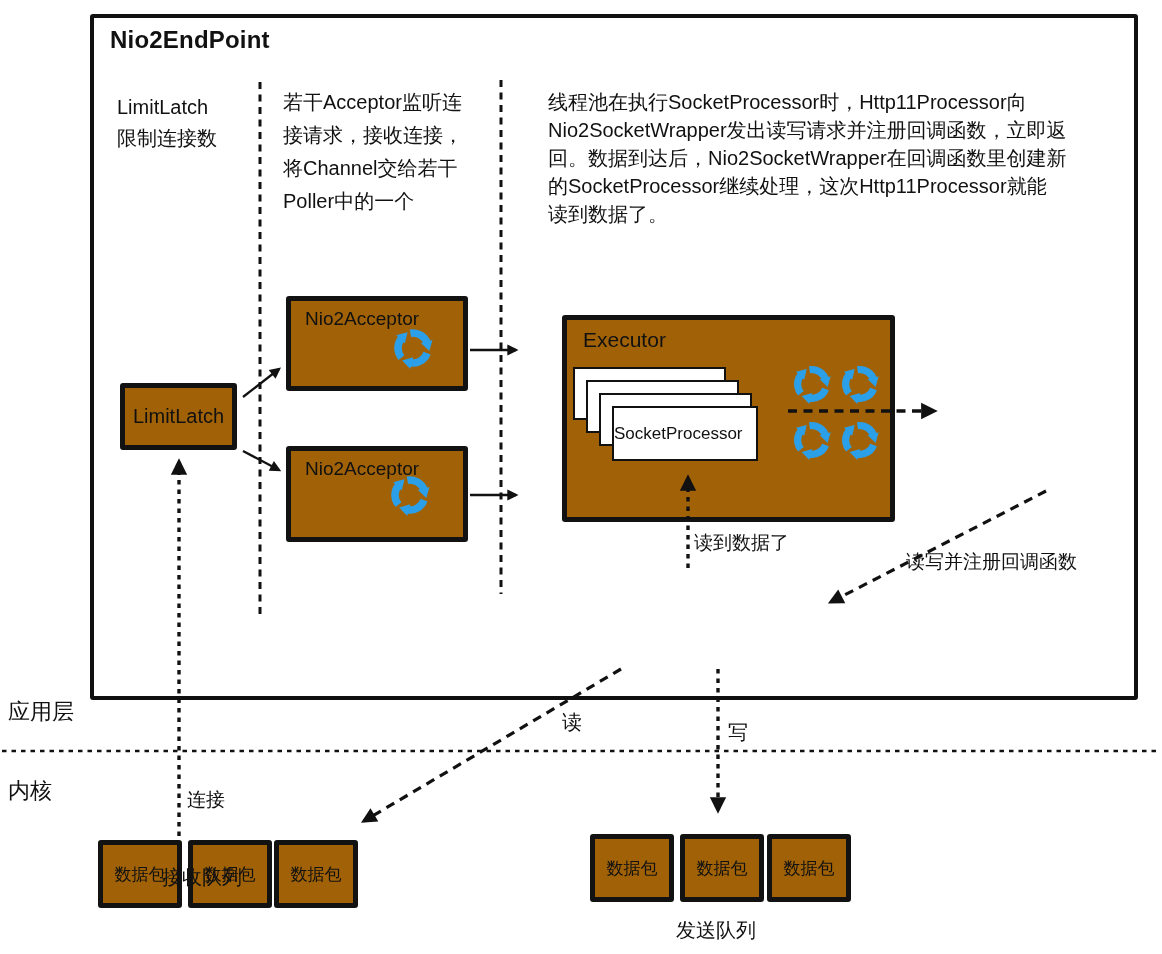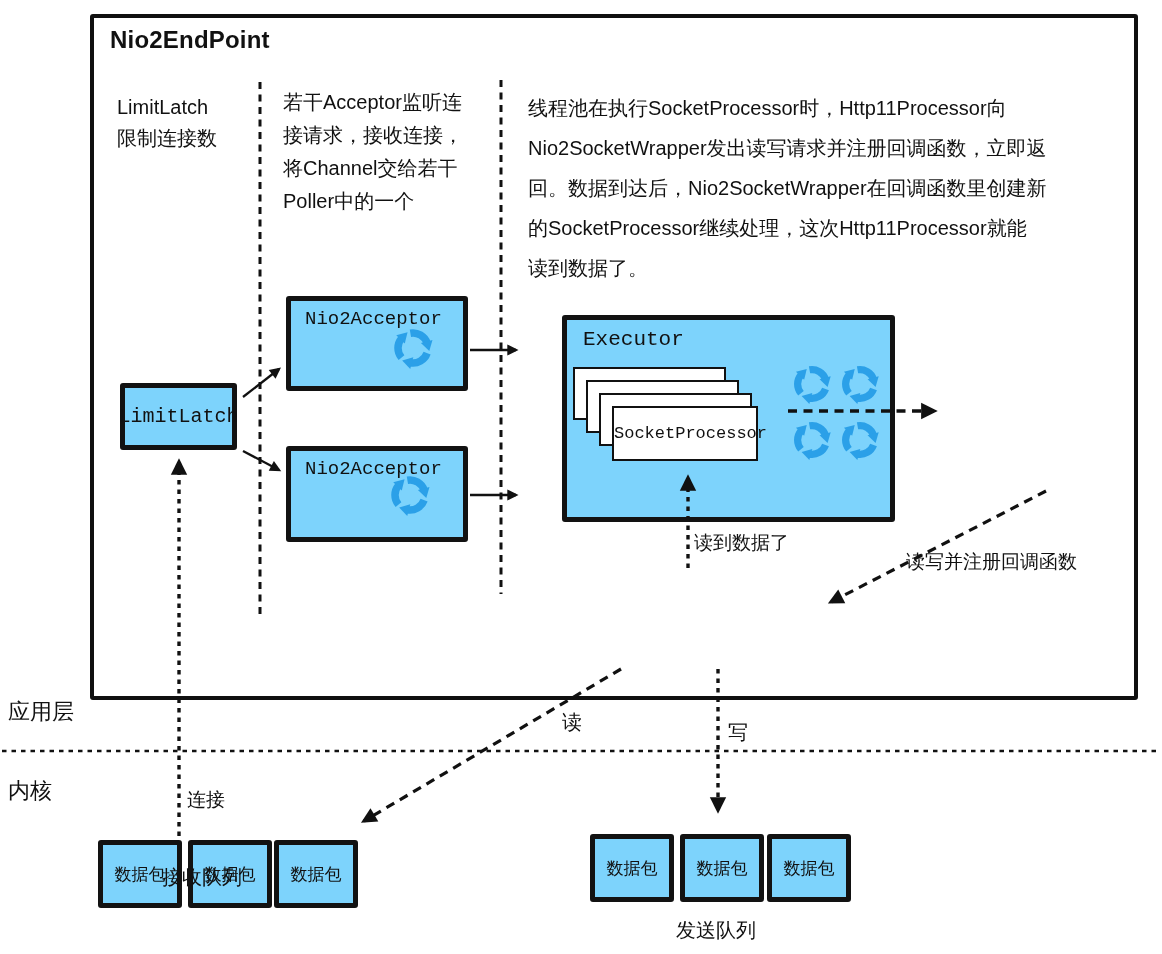--- a/index.html
+++ b/index.html
@@ -13,24 +13,24 @@
 
   .outer-box {
     left:90px; top:14px; width:1048px; height:686px;
     border:4px solid #101010; border-radius:3px; background:transparent;
   }
   .title { left:110px; top:26px; font-size:24px; font-weight:bold; letter-spacing:.2px; }
 
   .note { font-size:20px; line-height:33px; white-space:pre-line; }
   .note-limitlatch { left:117px; top:92px; line-height:31px; }
   .note-acceptor  { left:283px; top:86px; }
-  .note-thread    { left:528px; top:88px; line-height:40px; }
+  .note-thread    { left:548px; top:88px; line-height:28px; }
 
   .sketchbox {
-    border:5px solid #121212; border-radius:3px; background:#7dd3fc;font-family:Liberation Mono, monospace;
+    border:5px solid #121212; border-radius:3px; background:#a16207;
   }
   .flexc { display:flex; align-items:center; justify-content:center; }
 
   .limitlatch { left:120px; top:383px; width:117px; height:67px; font-size:20px; }
   .acceptor1  { left:286px; top:296px; width:182px; height:95px; }
   .acceptor2  { left:286px; top:446px; width:182px; height:96px; }
   .acceptor-label { position:absolute; left:14px; top:7px; font-size:19px; }
 
   .executor { left:562px; top:315px; width:333px; height:207px; }
   .executor-label { position:absolute; left:16px; top:8px; font-size:21px; }

